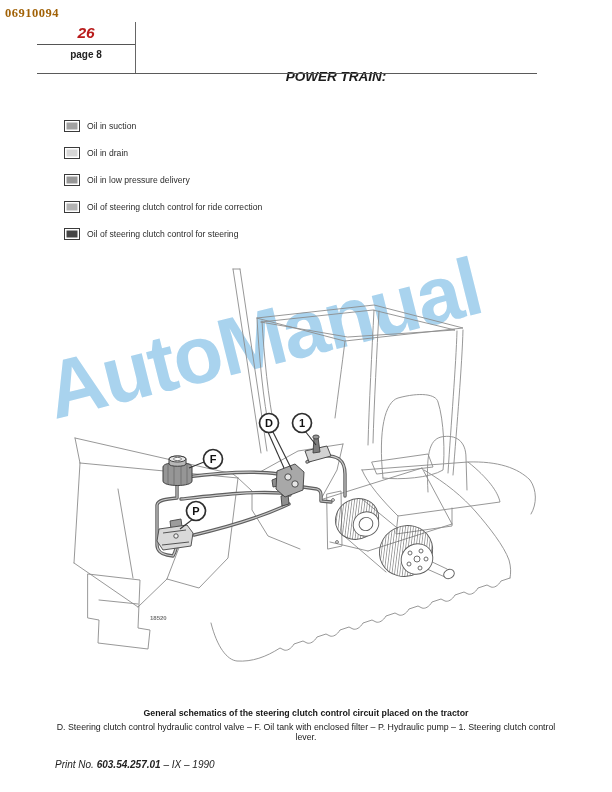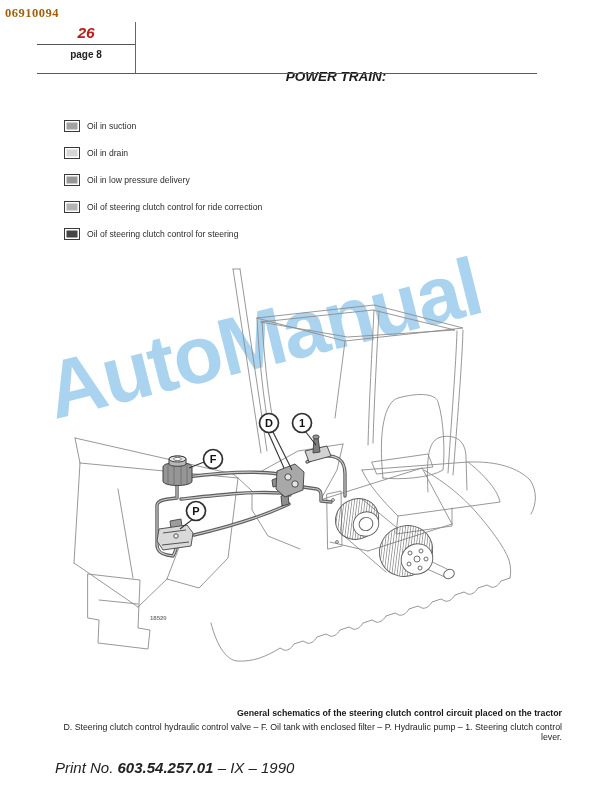--- a/index.html
+++ b/index.html
@@ -29,24 +29,24 @@
     box-shadow:inset 0 0 0 1.5px #ffffff;margin-right:7px;flex:none;}
   .legend-label{font-size:8.6px;color:#2b2b2b;}
   
   .watermark{
     left:48px;top:352px;font-size:81px;font-weight:bold;letter-spacing:-2px;
     transform:rotate(-14deg);transform-origin:0 50%;white-space:nowrap;line-height:1;
     z-index:1;user-select:none;
   }
   .figure-svg{left:0;top:0;z-index:2;}
   
-  .caption{left:50px;top:708px;width:512px;text-align:right;z-index:3;}
+  .caption{left:50px;top:708px;width:512px;text-align:center;z-index:3;}
   .caption-title{font-size:8.8px;font-weight:bold;color:#181818;}
   .caption-text{font-size:8.8px;color:#222;margin-top:3.5px;line-height:10.5px;}
-  .footer{left:55px;top:759px;font-size:15px;font-style:italic;color:#222;z-index:3;}
+  .footer{left:55px;top:759px;font-size:10px;font-style:italic;color:#222;z-index:3;}
   .footer b{font-weight:bold;}
 </style>
 </head>
 <body>
 
 <div class="abs doc-number">06910094</div>
 
 <div class="abs pageno-box">
   <div class="pageno-big">26</div>
   <div class="pageno-rule"></div>

